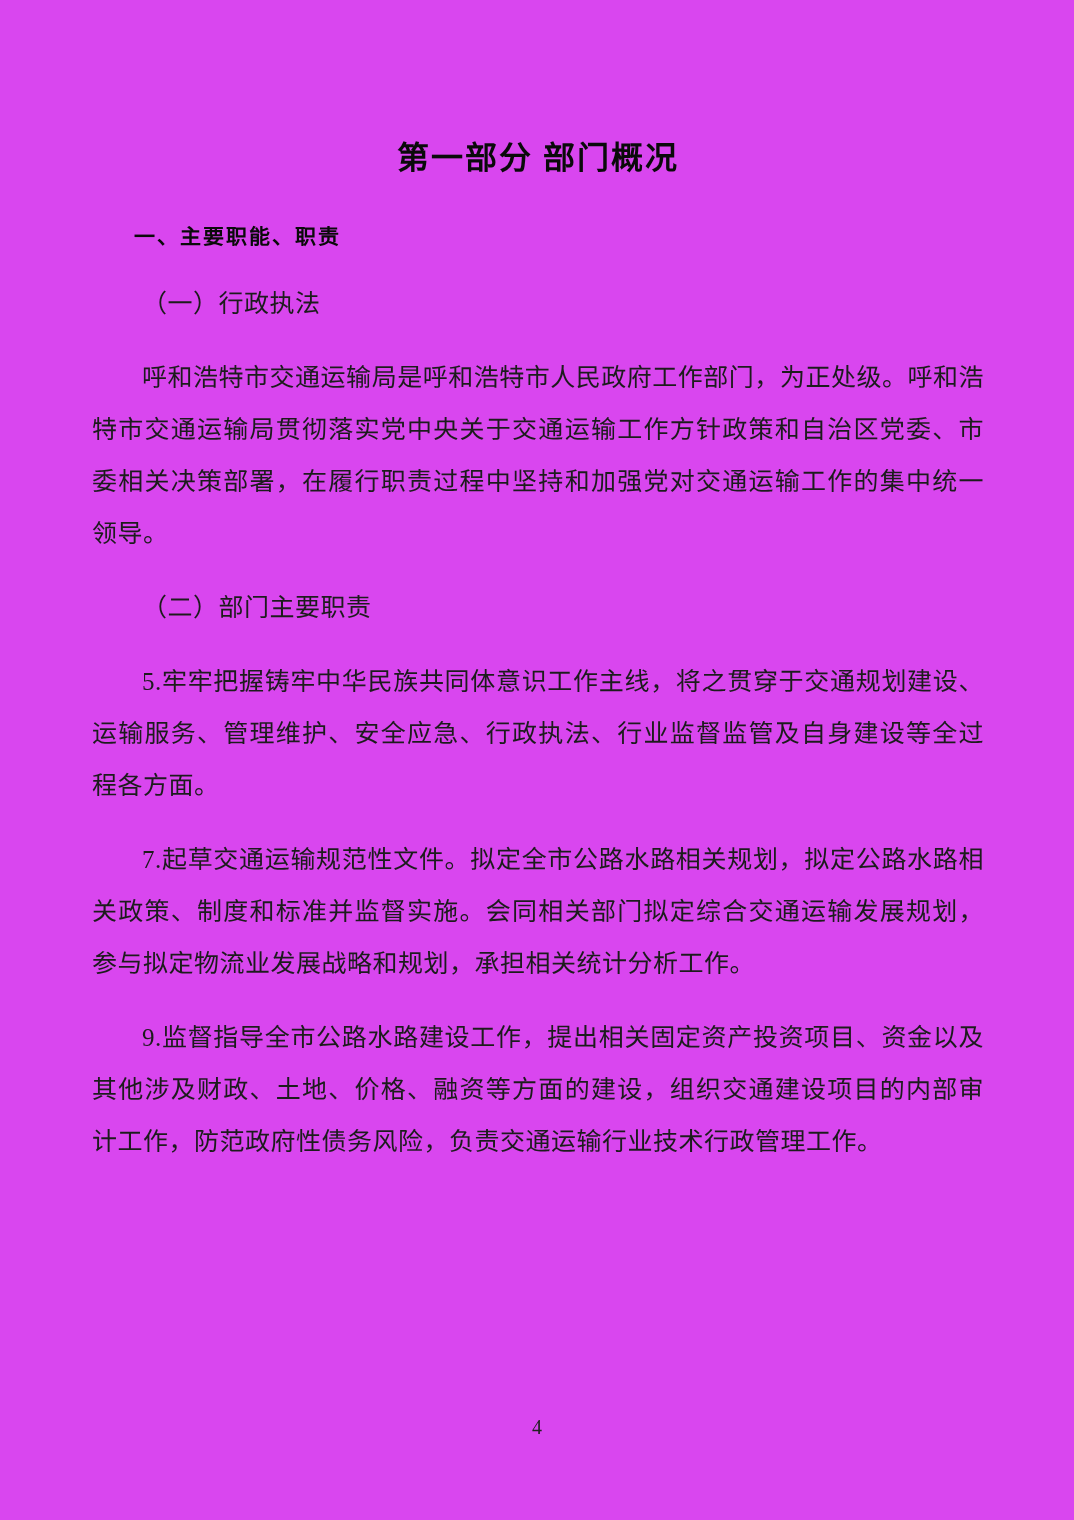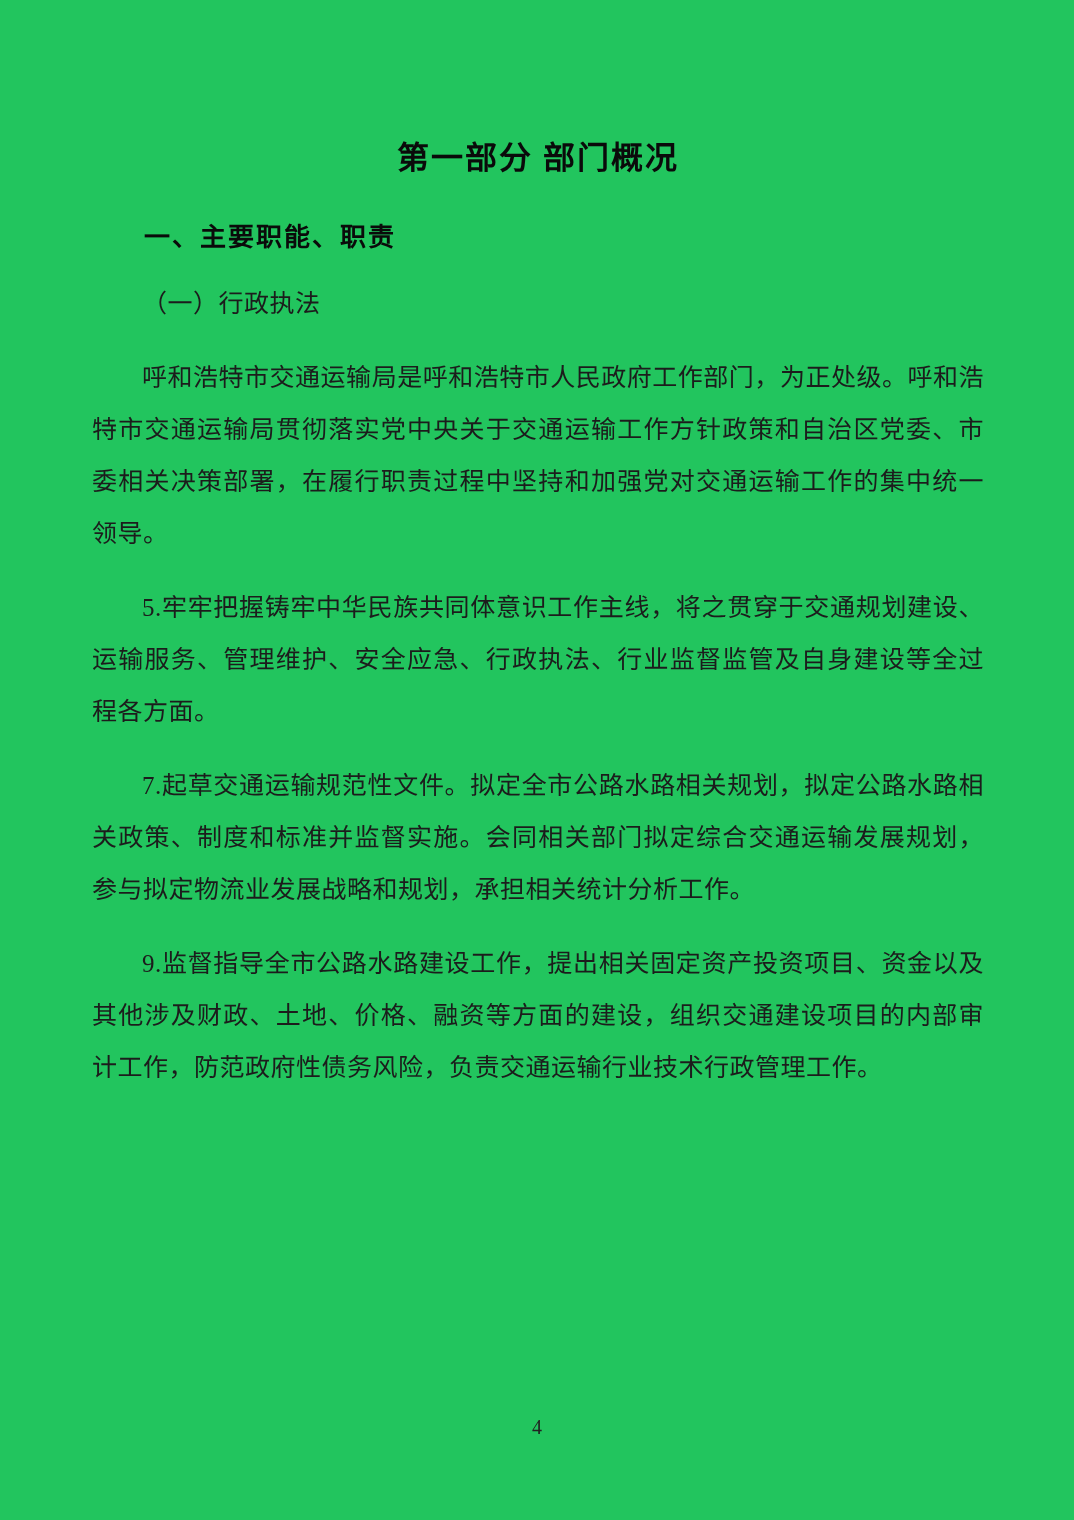--- a/index.html
+++ b/index.html
@@ -5,39 +5,39 @@
   html, body {
     margin: 0;
     padding: 0;
     background: #ffffff;
   }
   .page {
     position: relative;
     width: 1074px;
     height: 1520px;
     margin: 0 auto;
-    background: #22c55e;
+    background: #d946ef;
     box-sizing: border-box;
     padding: 136px 90px 0 92px;
     font-family: "Liberation Serif", "DejaVu Serif", serif;
     color: #141414;
     overflow: hidden;
   }
   .doc-title {
     margin: 0;
     font-size: 32px;
     line-height: 44px;
     font-weight: bold;
     text-align: center;
     letter-spacing: 2px;
     color: #0a0a0a;
   }
   .section-heading {
     margin: 38px 0 0 0;
-    font-size: 26px;
+    font-size: 21px;
     line-height: 38px;
     font-weight: bold;
     font-family: "Liberation Sans", "DejaVu Sans", sans-serif;
     text-indent: 2em;
     letter-spacing: 2px;
     color: #0a0a0a;
   }
   .body-paragraph {
     margin: 22px 0;
     font-size: 25px;
@@ -66,20 +66,21 @@
 <div class="page">
 
   <h1 class="doc-title">第一部分 部门概况</h1>
 
   <h2 class="section-heading">一、主要职能、职责</h2>
 
   <p class="body-paragraph">（一）行政执法</p>
 
   <p class="body-paragraph">呼和浩特市交通运输局是呼和浩特市人民政府工作部门，为正处级。呼和浩特市交通运输局贯彻落实党中央关于交通运输工作方针政策和自治区党委、市委相关决策部署，在履行职责过程中坚持和加强党对交通运输工作的集中统一领导。</p>
 
+  <p class="body-paragraph">（二）部门主要职责</p>
 
 
   <p class="body-paragraph">5.牢牢把握铸牢中华民族共同体意识工作主线，将之贯穿于交通规划建设、运输服务、管理维护、安全应急、行政执法、行业监督监管及自身建设等全过程各方面。</p>
 
   <p class="body-paragraph">7.起草交通运输规范性文件。拟定全市公路水路相关规划，拟定公路水路相关政策、制度和标准并监督实施。会同相关部门拟定综合交通运输发展规划，参与拟定物流业发展战略和规划，承担相关统计分析工作。</p>
 
   <p class="body-paragraph">9.监督指导全市公路水路建设工作，提出相关固定资产投资项目、资金以及其他涉及财政、土地、价格、融资等方面的建设，组织交通建设项目的内部审计工作，防范政府性债务风险，负责交通运输行业技术行政管理工作。</p>
 
   <div class="page-number">4</div>
 

